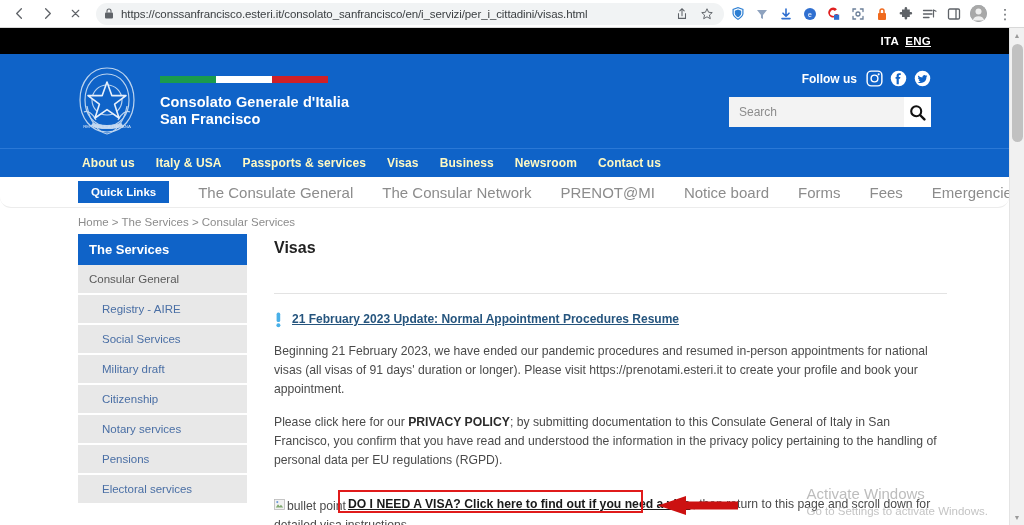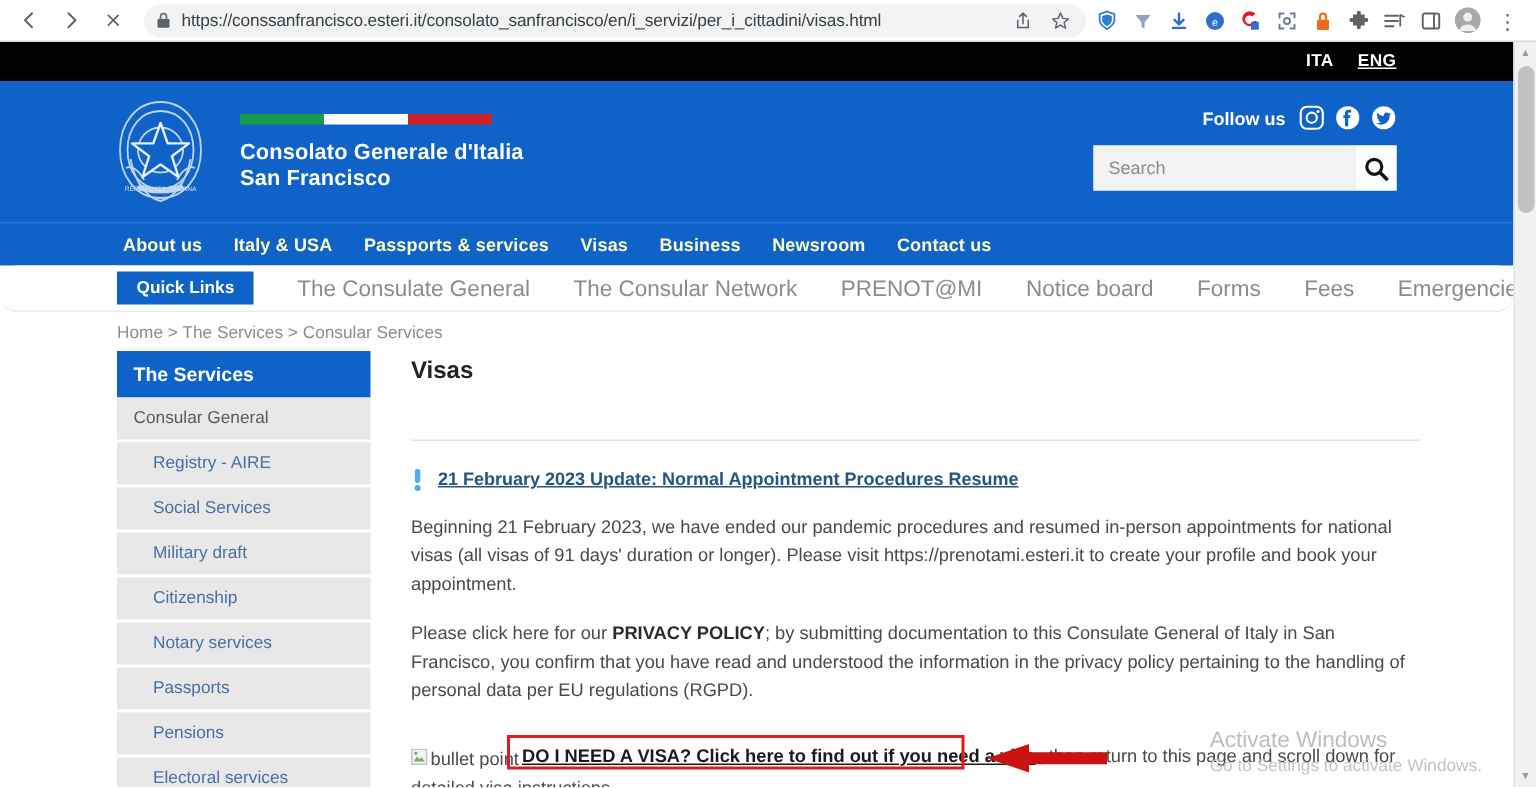--- a/index.html
+++ b/index.html
@@ -64,21 +64,21 @@
     overflow: hidden;
     background: #fff;
   }
   .page { width: 1009px; }
 
   
   .topbar {
     height: 26px; background: #000000;
     display: flex; align-items: center; justify-content: flex-end;
     padding-right: 78px;
-    gap: 16px;
+    gap: 6px;
   }
   .lang { color: #ffffff; font-size: 11.5px; font-weight: bold; letter-spacing: 0.3px; }
   .lang.active { text-decoration: underline; }
 
   
   .header {
     background: #0f63c8;
     height: 94px;
     position: relative;
     display: flex; align-items: center;
@@ -103,20 +103,21 @@
     position: absolute; right: 78px; top: 16px;
     display: flex; flex-direction: column; align-items: flex-end;
   }
   .follow-row { display: flex; align-items: center; gap: 7px; margin-bottom: 10px; }
   .follow-label { color: #ffffff; font-size: 12px; font-weight: bold; margin-right: 2px; }
   .social { width: 17px; height: 17px; display: block; }
   .searchbox {
     display: flex; align-items: stretch;
     width: 202px; height: 30px;
     background: #ffffff;
+    border-radius: 11px;
   }
   .search-input {
     flex: 1; border: 0; outline: none;
     background: #f3f3f3;
     font-size: 12px; color: #333;
     padding: 0 10px;
     font-family: "Liberation Sans", sans-serif;
   }
   .search-input::placeholder { color: #8c8c8c; }
   .search-btn {
@@ -475,21 +476,20 @@
 
     <div class="cols">
       <div class="sidebar">
         <div class="side-head">The Services</div>
         <div class="side-item">Consular General</div>
         <div class="side-item sub">Registry - AIRE</div>
         <div class="side-item sub">Social Services</div>
         <div class="side-item sub">Military draft</div>
         <div class="side-item sub">Citizenship</div>
         <div class="side-item sub">Notary services</div>
-        <div class="side-item sub">Passports</div>
         <div class="side-item sub">Pensions</div>
         <div class="side-item sub">Electoral services</div>
 
       </div>
 
       <div class="content">
         <div class="page-title">Visas</div>
         <div class="divider"></div>
 
         <div class="alert-row">

